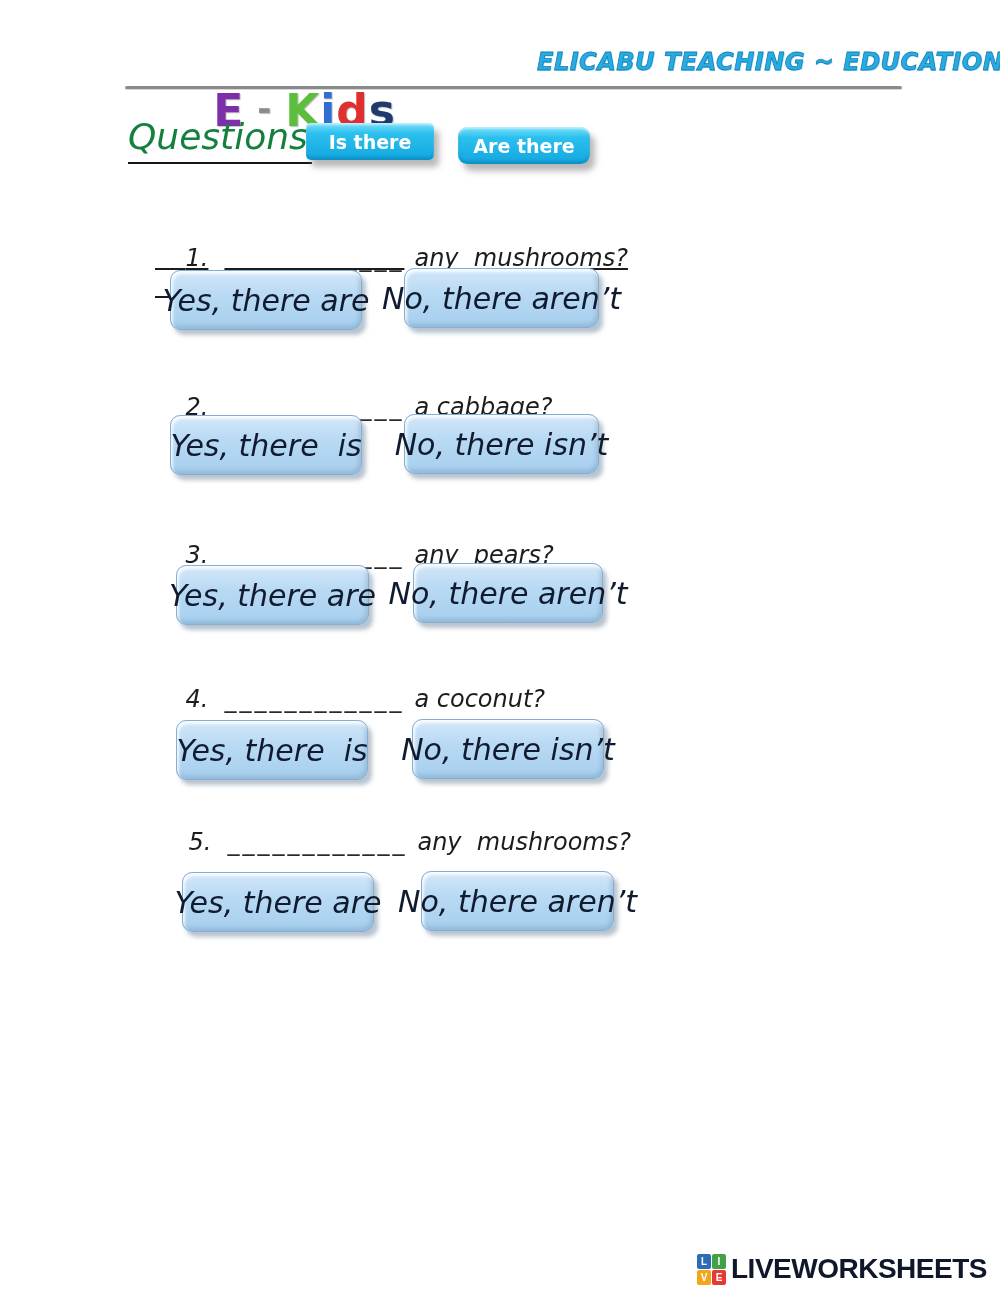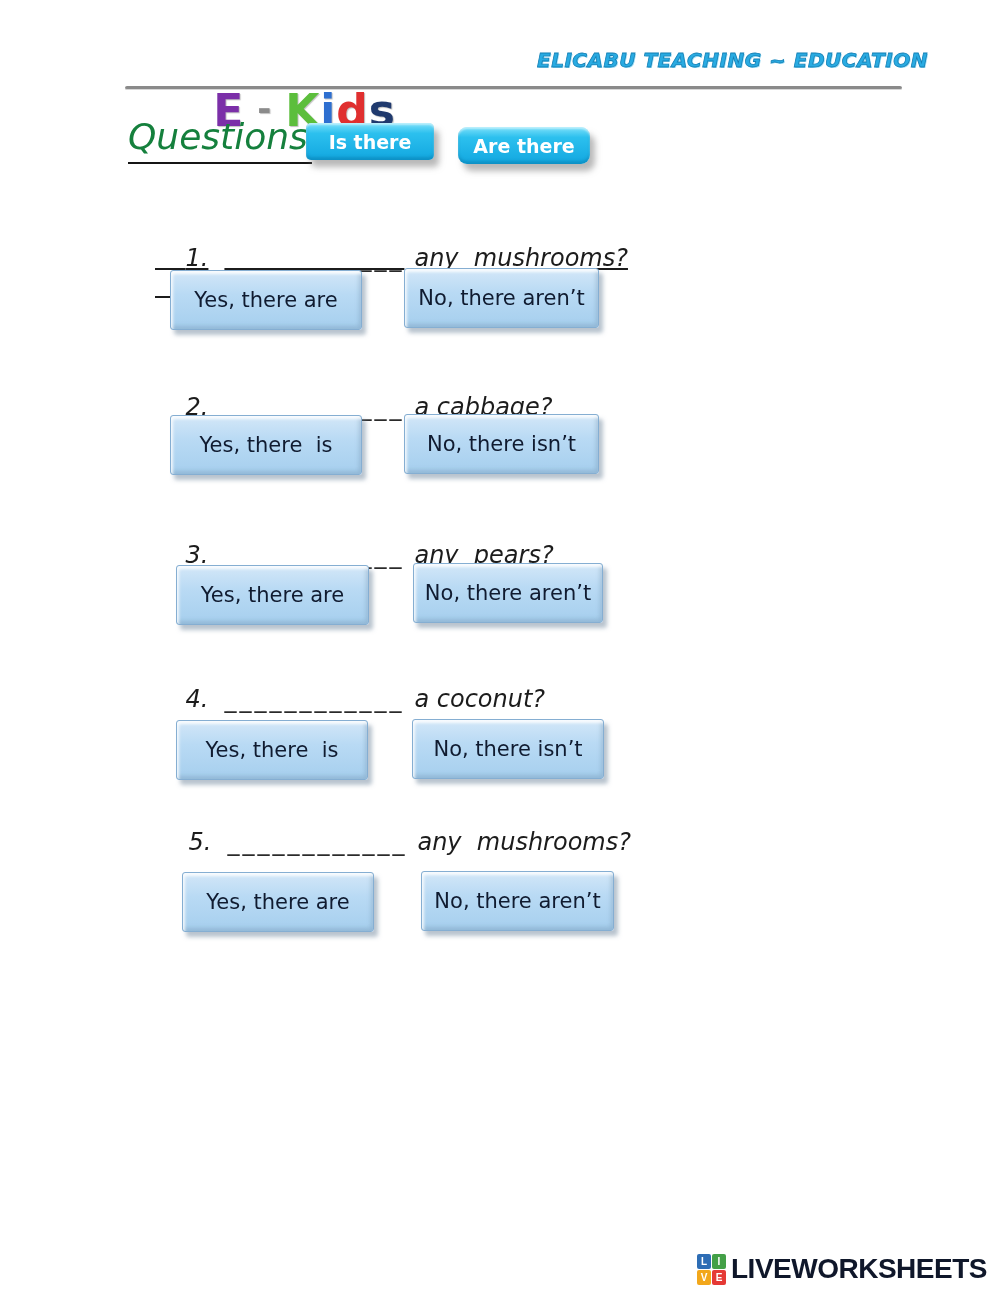--- a/index.html
+++ b/index.html
@@ -26,21 +26,21 @@
   .lg-dash { color: #8b8b8b; font-size: 34px; vertical-align: 6px; }
   .lg-k { color: #5cbe3c; }
   .lg-i { color: #2e6fd0; }
   .lg-d { color: #e02f2f; }
   .lg-s { color: #203a6e; }
 
   .brand-top {
     position: absolute;
     left: 537px; top: 48px;
     width: 360px;
-    font-size: 20px;
+    font-size: 24px;
     font-weight: bold;
     font-style: italic;
     color: #29abe2;
     letter-spacing: 0.5px;
     -webkit-text-stroke: 0.8px #1480b6;
     text-shadow: 1px 1px 0 #9adcf5;
     white-space: pre;
   }
 
   .header-rule {
@@ -98,30 +98,31 @@
   .q3 { left: 155px; top: 513px; }
   .q4 { left: 155px; top: 657px; }
   .q5 { left: 158px; top: 800px; }
 
   .answer-btn {
     position: absolute;
     height: 58px;
     display: flex;
     align-items: center;
     justify-content: center;
-    font-size: 21px;
+    font-size: 30px;
     color: #101b30;
     border: 1px solid #85aed2;
-    border-radius: 3px;
+    border-radius: 10px;
     background: linear-gradient(180deg, #d3e7f8 0%, #b9daf4 40%, #a6cfee 100%);
     box-shadow: 4px 5px 4px rgba(125,145,165,0.55),
                 inset 2px 3px 3px rgba(255,255,255,0.85),
                 inset -2px -3px 4px rgba(110,140,170,0.35);
     cursor: pointer;
     white-space: pre;
+    font-style: italic;
   }
   .a1y { left: 170px; top: 270px; width: 190px; }
   .a1n { left: 404px; top: 268px; width: 193px; }
   .a2y { left: 170px; top: 415px; width: 190px; }
   .a2n { left: 404px; top: 414px; width: 193px; }
   .a3y { left: 176px; top: 565px; width: 191px; }
   .a3n { left: 413px; top: 563px; width: 188px; }
   .a4y { left: 176px; top: 720px; width: 190px; }
   .a4n { left: 412px; top: 719px; width: 190px; }
   .a5y { left: 182px; top: 872px; width: 190px; }

